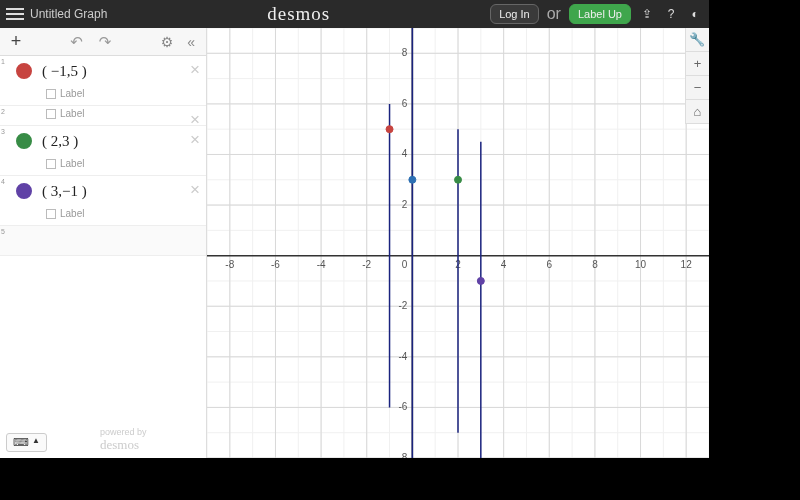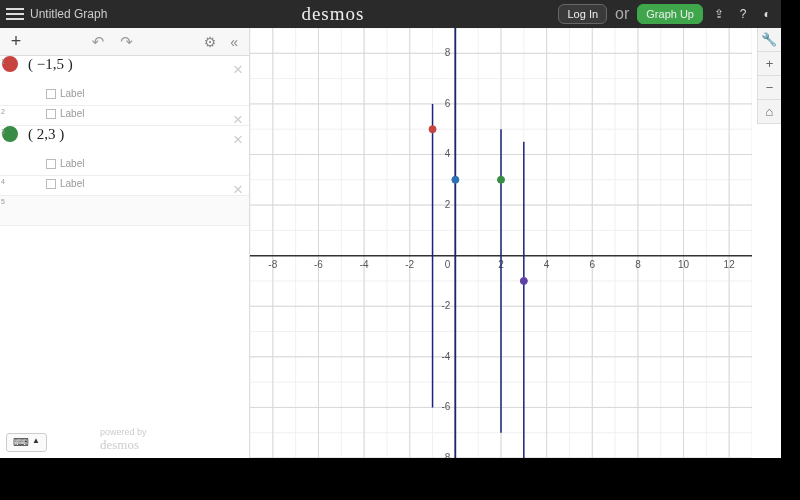--- a/index.html
+++ b/index.html
@@ -1,38 +1,38 @@
 <!DOCTYPE html>
 <html><head>
 <meta charset="utf-8">
 <style>
 *{box-sizing:border-box;margin:0;padding:0}
 body{font-family:Arial,Helvetica,sans-serif;font-size:13px;color:#333;background:#000;width:800px;height:500px;overflow:hidden}
-.app{background:#fff;width:781px;height:458px;position:relative;display:flex;flex-direction:column}
+.app{background:#fff;width:709px;height:458px;position:relative;display:flex;flex-direction:column}
 .header{background:#2a2a2a;height:28px;display:flex;align-items:center;color:#ddd;font-size:12px;padding:0 6px;gap:6px}
 .hamburger{width:18px;height:18px;display:flex;flex-direction:column;justify-content:center;gap:3px;cursor:pointer}
 .hamburger span{height:2px;background:#ddd}
 .title{flex:0 0 auto;color:#ccc;font-size:12px}
 .brand{flex:1;text-align:center;font-size:19px;letter-spacing:1px;color:#eee;font-family:serif}
 .hdr-right{display:flex;align-items:center;gap:8px}
 .btn{border:1px solid #666;background:#3a3a3a;color:#eee;font-size:11px;padding:3px 8px;border-radius:6px;cursor:pointer}
 .btn.signup{background:#3fa64c;border-color:#3fa64c}
 .hicon{width:16px;height:16px;color:#ddd;cursor:pointer;display:flex;align-items:center;justify-content:center}
 .main{flex:1;display:flex;position:relative;overflow:hidden}
 .sidebar{width:250px;border-right:1px solid #ddd;display:flex;flex-direction:column;position:relative;background:#fff}
 .sb-top{height:28px;border-bottom:1px solid #ddd;display:flex;align-items:center;padding:0 8px;gap:8px;background:#f7f7f7}
 .plus{font-size:18px;color:#444;cursor:pointer;width:16px;text-align:center}
 .sb-spacer{flex:1}
 .undo,.redo{font-size:15px;color:#999;cursor:pointer;padding:0 4px}
 .gear,.collapse{color:#888;cursor:pointer;font-size:14px;padding:0 3px}
 .exprs{flex:1;overflow:auto}
 .expr{position:relative;border-bottom:1px solid #eee;background:#fff}
 .expr.empty{height:30px;background:#fafafa}
 .eidx{position:absolute;left:1px;top:2px;font-size:7px;color:#999}
-.erow1{display:flex;align-items:flex-start;height:30px;padding-left:2px}
+.erow1{display:flex;align-items:center;height:30px;padding-left:16px}
 .dot{width:16px;height:16px;border-radius:50%;border:2px solid;margin-right:10px;cursor:pointer}
 .etext{font-family:'Times New Roman',serif;font-size:15px;color:#222}
 .edel{position:absolute;right:6px;top:4px;font-size:17px;color:#ccc;cursor:pointer}
 .erow2{display:flex;align-items:center;padding:2px 0 6px 46px;font-size:10px;color:#999;gap:4px}
 .chk{width:10px;height:10px;border:1px solid #bbb;background:#fff;cursor:pointer}
 .sb-foot{position:absolute;bottom:6px;left:6px;display:flex;align-items:center;gap:6px}
 .kbd{border:1px solid #ccc;border-radius:3px;padding:2px 6px;font-size:11px;cursor:pointer;display:flex;gap:3px;background:#fafafa}
 .pow{position:absolute;bottom:6px;left:100px;font-size:9px;color:#ccc;text-align:left;line-height:1.1}
 .graph{flex:1;position:relative;background:#fff}
 .rt-tools{position:absolute;right:0;top:0;width:24px;background:#f4f4f4;border-left:1px solid #ddd;display:flex;flex-direction:column;align-items:center}
@@ -53,21 +53,21 @@
     <div class="hamburger">
         <span></span>
         <span></span>
         <span></span>
       </div>
     <div class="title">Untitled Graph</div>
     <div class="brand">desmos</div>
     <div class="hdr-right">
       <div class="btn">Log In</div>
       <span style="font-size:16px;color:#aaa">or</span>
-      <div class="btn signup">Graph Up</div>
+      <div class="btn signup">Label Up</div>
       <div class="hicon">⇪</div>
       <div class="hicon">?</div>
       <div class="hicon">◐</div>
     </div>
   </div>
 
   <div class="main">
     <div class="sidebar">
       <div class="sb-top">
         <div class="plus">+</div>
@@ -106,20 +106,24 @@
               <div class="etext">( 2,3 )</div>
             </div>
             <div class="edel">×</div>
             <div class="erow2">
               <div class="chk"></div>
               <span>Label</span>
             </div>
           </div>
           <div class="expr">
             <div class="eidx">4</div>
+            <div class="erow1">
+              <div class="dot" style="background:#6042a6;border-color:#6042a6"></div>
+              <div class="etext">( 3,−1 )</div>
+            </div>
             <div class="edel">×</div>
             <div class="erow2">
               <div class="chk"></div>
               <span>Label</span>
             </div>
           </div>
           <div class="expr empty">
             <div class="eidx">5</div>
           </div>
         </div>

